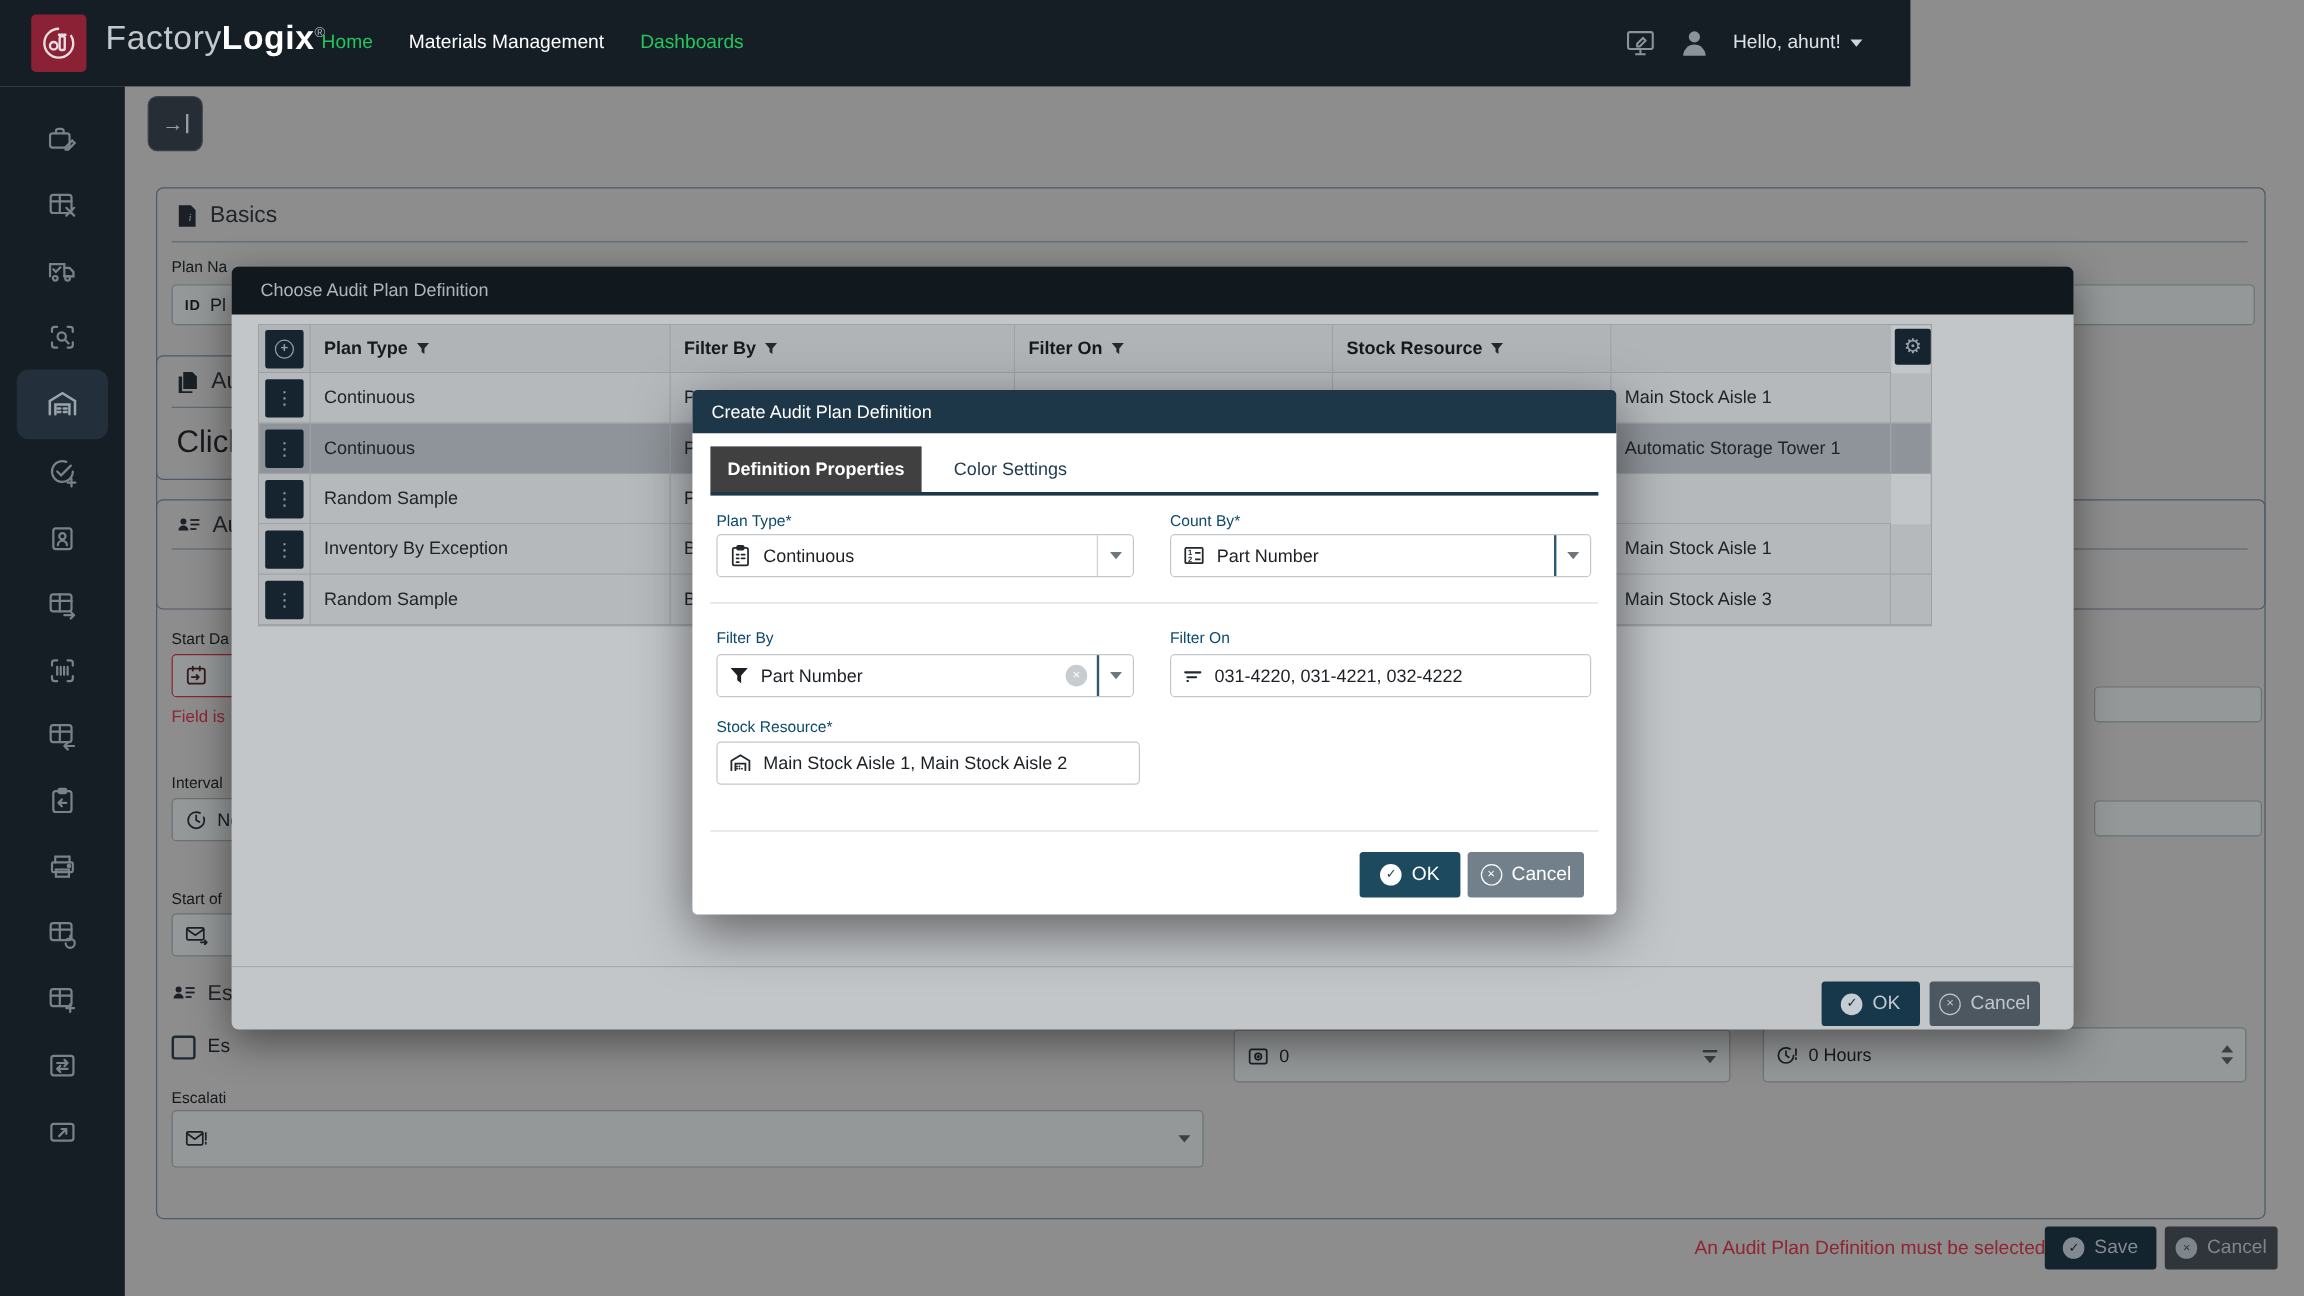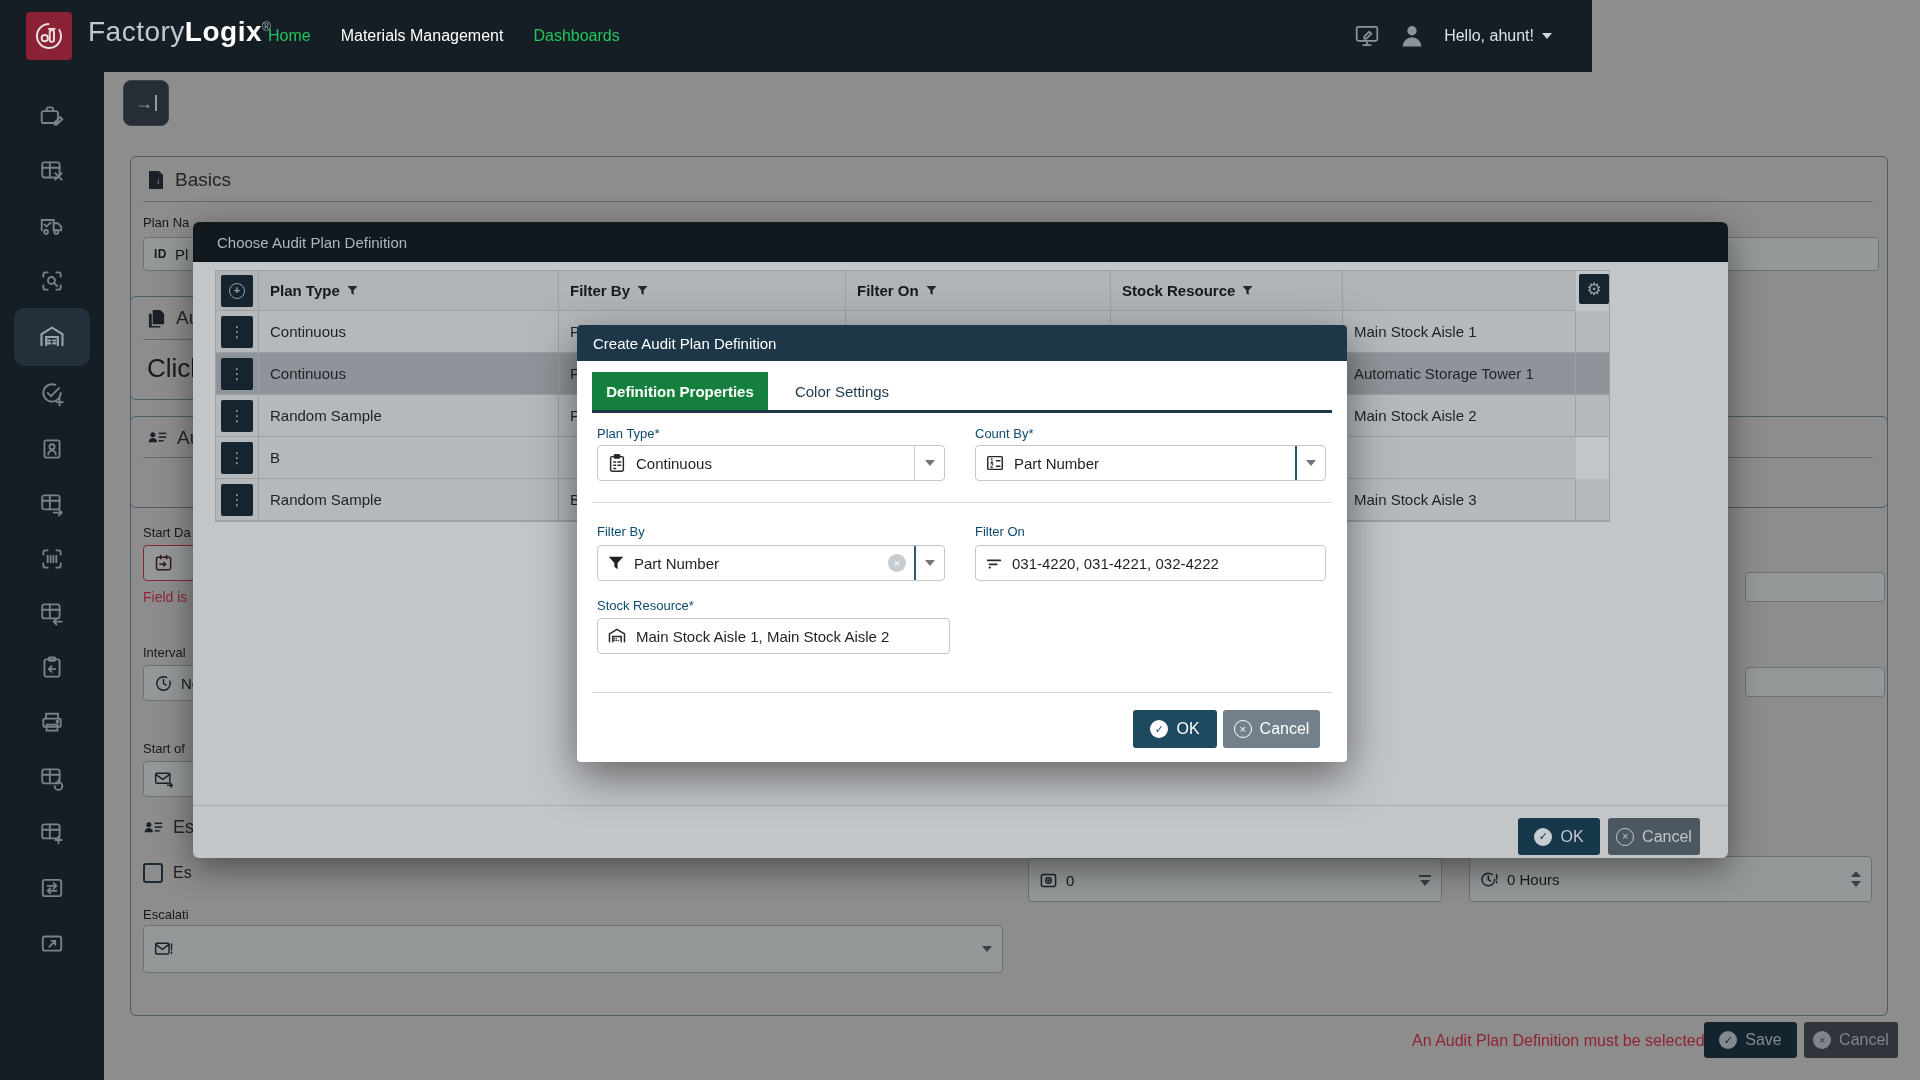--- a/index.html
+++ b/index.html
@@ -53,21 +53,21 @@
   .nv-btn { width:32px; height:32px; background:#16242f; border-radius:2px; color:#97a1ab; display:flex; align-items:center; justify-content:center; font-size:15px; cursor:pointer; }
   .funnel { flex:0 0 auto; }
   .m1-footline { position:absolute; left:0; top:583px; width:100%; height:1px; background:#a8abae; }
   .btn-ok1 { position:absolute; left:1325px; top:596px; width:82px; height:37px; background:#17384a; color:#c2c9cf; }
   .btn-cancel1 { position:absolute; left:1415px; top:596px; width:92px; height:37px; background:#4d575f; color:#bfc5cb; }
 
   
   .modal2 { position:absolute; left:577px; top:325px; width:770px; height:437px; background:#ffffff; border-radius:4px; box-shadow:0 14px 44px rgba(0,0,0,.5); z-index:20; }
   .m2-title { position:absolute; left:0; top:0; width:100%; height:36px; background:#1d3748; border-radius:4px 4px 0 0; display:flex; align-items:center; padding-left:16px; font-size:15px; color:#ffffff; }
   .tab { position:absolute; top:47px; height:38px; display:flex; align-items:center; justify-content:center; font-size:15px; cursor:pointer; }
-  .tab.on { left:15px; width:176px; background:#15803d; color:#fff; font-weight:bold; }
+  .tab.on { left:15px; width:176px; background:#404040; color:#fff; font-weight:bold; }
   .tab.off { left:205px; width:120px; color:#1d3a4d; }
   .tab-line { position:absolute; left:15px; top:85px; width:740px; height:3px; background:#1d3748; }
   .f-lbl { position:absolute; font-size:13px; color:#0c4a6e; }
   .f-input { position:absolute; height:36px; border:1px solid #c3c8cd; border-radius:4px; background:#fff; display:flex; align-items:center; color:#1d2125; font-size:15px; }
   .f-input .icon-pad { padding:0 9px; display:flex; align-items:center; color:#23282c; }
   .f-arrow-seg { margin-left:auto; width:30px; height:100%; display:flex; align-items:center; justify-content:center; border-left:1px solid #ccd1d5; }
   .f-arrow-seg.dark { border-left:2px solid #2e5871; }
   .tri { width:0; height:0; border-left:5px solid transparent; border-right:5px solid transparent; border-top:6px solid #6f777d; }
   .hdiv { position:absolute; left:15px; width:740px; height:1px; background:#d9dcdf; }
   .btn-ok2 { position:absolute; left:556px; top:385px; width:84px; height:38px; background:#1e4a5f; color:#fff; }
@@ -439,30 +439,30 @@
       <div class="g-row">
         <div class="g-cell kebab-cell">
             <span class="nv-btn">
               <span>⋮</span>
             </span>
           </div>
         <div class="g-cell">Random Sample</div>
         <div class="g-cell">P</div>
         <div class="g-cell"></div>
         <div class="g-cell"></div>
-        <div class="g-cell">Main Stock Aisle 2</div>
         <div class="g-cell"></div>
       </div>
 
       <div class="g-row">
         <div class="g-cell kebab-cell">
             <span class="nv-btn">
               <span>⋮</span>
             </span>
           </div>
+        <div class="g-cell">Inventory By Exception</div>
         <div class="g-cell">B</div>
         <div class="g-cell"></div>
         <div class="g-cell"></div>
         <div class="g-cell">Main Stock Aisle 1</div>
         <div class="g-cell"></div>
       </div>
 
       <div class="g-row">
         <div class="g-cell kebab-cell">
             <span class="nv-btn">

